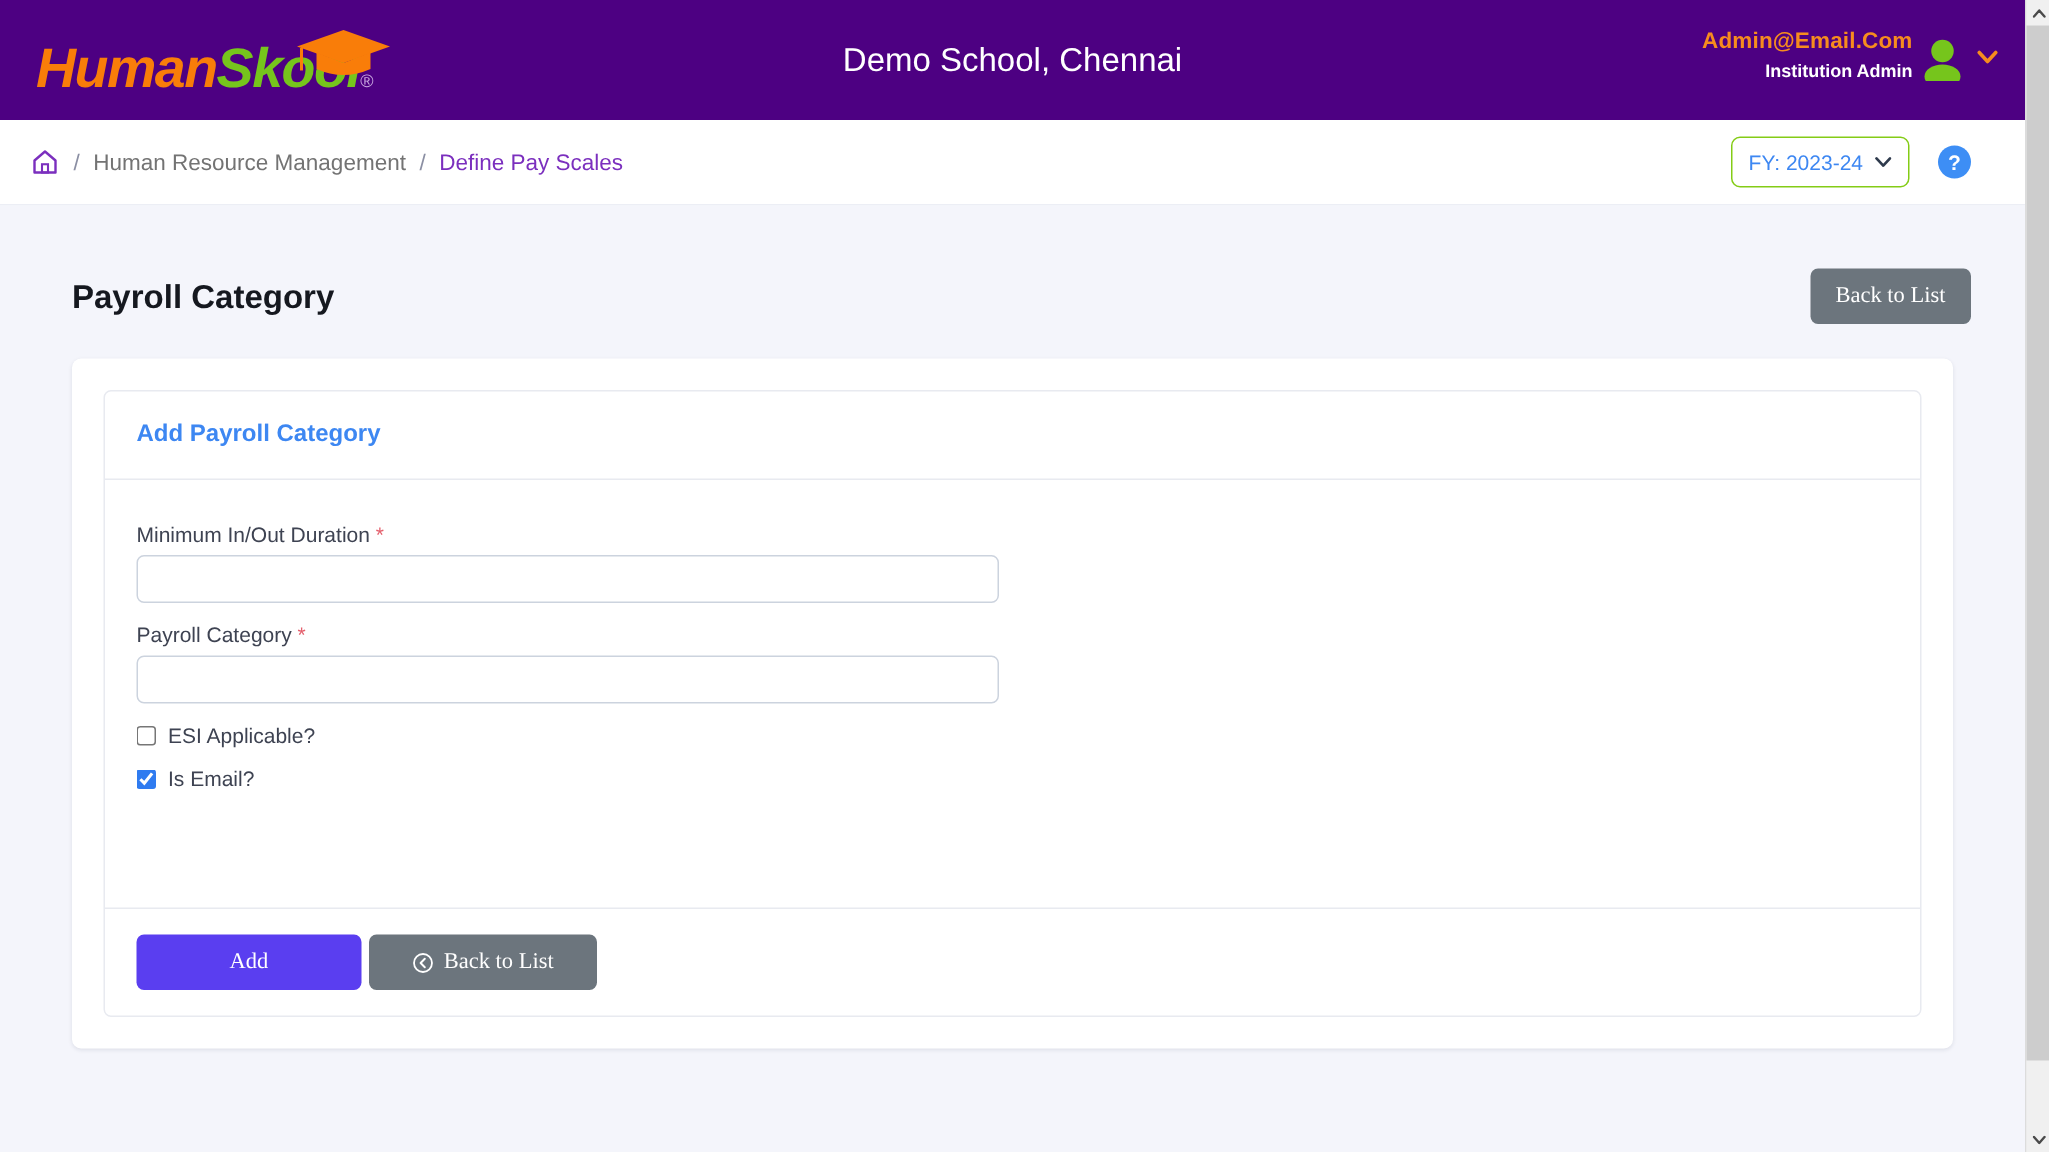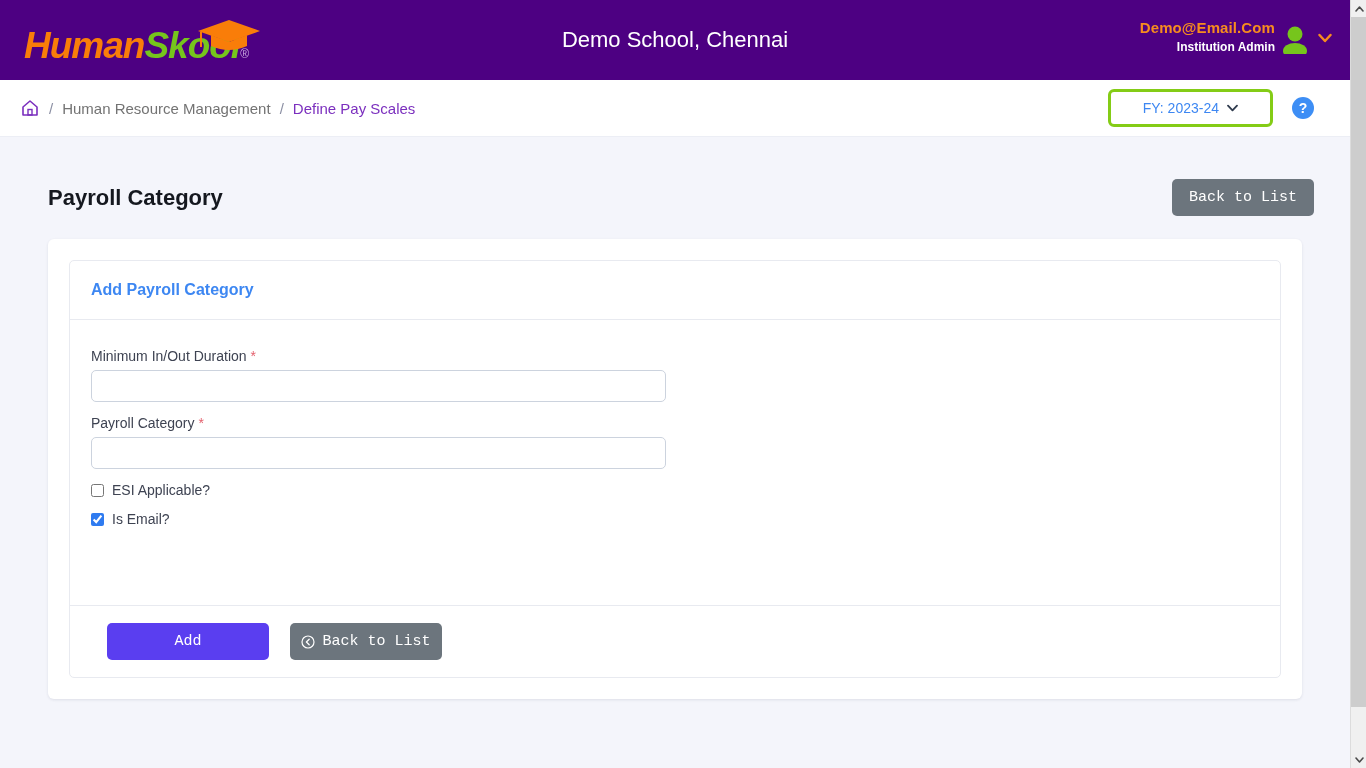--- a/index.html
+++ b/index.html
@@ -119,25 +119,25 @@
     color: #737373;
     font-size: 15px;
     text-decoration: none;
     cursor: pointer;
   }
   .crumb-cur { color: #7b2fbe; font-size: 15px; text-align: center; }
   .fy-select {
     position: absolute;
     right: 77px; top: 50%;
     transform: translateY(-50%);
-    border: 3px solid #84cc16;
+    border: 1px solid #84cc16;
     border-radius: 6px;
     color: #3d87f2;
     font-size: 14px;
-    padding: 8px 32px;
+    padding: 8px 11px;
     background: #fff;
     display: flex; align-items: center; gap: 8px;
     cursor: pointer;
     white-space: nowrap;
   }
   .fy-caret { width: 11px; height: 8px; display:block; }
   .help-btn {
     position: absolute;
     right: 36px; top: 50%;
     transform: translateY(-50%);
@@ -166,23 +166,22 @@
   }
   .page-title {
     font-size: 22px;
     font-weight: bold;
     color: #15181f;
     margin: 0;
   }
   .btn {
     border: none;
     border-radius: 5px;
-    font-family: Liberation Mono, monospace;
-    cursor: pointer;
-    margin-left: 16px;
+    font-family: Liberation Serif, serif;
+    cursor: pointer;
   }
   .btn-grey {
     background: #6c757d;
     color: #fff;
     font-size: 15px;
     padding: 10px 17px;
   }
   .outer-card {
     margin: 23px 48px 0 48px;
     background: #ffffff;
@@ -254,21 +253,21 @@
     border-top: 1px solid #e8eaf0;
     padding: 17px 21px;
     display: flex;
     gap: 5px;
   }
   .btn-primary {
     background: #5a3ef0;
     color: #fff;
     font-size: 15px;
     padding: 4px 0;
-    width: 162px;
+    width: 150px;
     text-align: center;
   }
   .btn-back {
     background: #6c757d;
     color: #fff;
     font-size: 15px;
     padding: 10px 0;
     width: 152px;
     display: flex;
     align-items: center;
@@ -322,21 +321,21 @@
       <svg class="cap" viewBox="0 0 64 34">
         <polygon points="32,2 63,13 32,24 1,13" fill="#f97d09"></polygon>
         <path d="M14,17 L14,28 Q32,36 50,28 L50,17 L32,24 Z" fill="#f97d09"></path>
         <line x1="4" y1="14" x2="4" y2="29" stroke="#f97d09" stroke-width="2"></line>
       </svg>
     </div>
 
     <div class="school-title">Demo School, Chennai</div>
 
     <div class="user-block">
-      <div class="user-email">Demo@Email.Com</div>
+      <div class="user-email">Admin@Email.Com</div>
       <div class="user-role">Institution Admin</div>
     </div>
 
     <svg class="avatar" viewBox="0 0 26 28">
       <circle cx="13" cy="8" r="7.5" fill="#76c51c"></circle>
       <ellipse cx="13" cy="25" rx="12" ry="8" fill="#76c51c"></ellipse>
     </svg>
 
     <svg class="caret-down" viewBox="0 0 14 10">
       <path d="M1.5 2 L7 8 L12.5 2" stroke="#f78c1e" stroke-width="2.4" fill="none" stroke-linecap="round" stroke-linejoin="round"></path>

